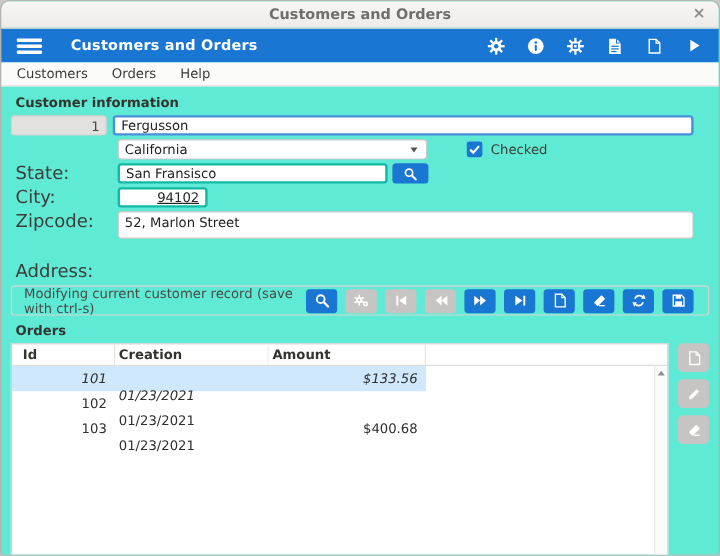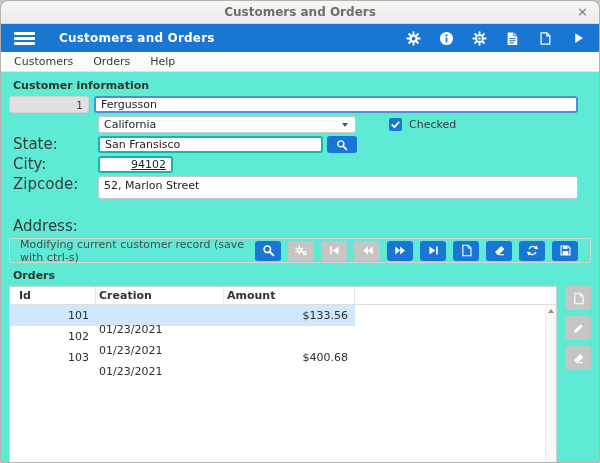--- a/index.html
+++ b/index.html
@@ -85,21 +85,21 @@
   .navbtn.disabled { background: #c6c5c3; }
   
   .orders-wrap { display: flex; align-items: flex-start; margin-top: 2px; }
   .tablebox { position: relative; width: 549px; height: 208px; background: #fff; border: 1px solid #d2d1cf; overflow: hidden; }
   .thead { display: flex; height: 18px; border-bottom: 1px solid #dedddb; align-items: center; font-size: 11px; font-weight: bold; color: #33332f; }
   .th { height: 100%; display: flex; align-items: center; }
   .th-id { width: 86px; padding-left: 9px; border-right: 1px solid #e5e4e2; }
   .th-creation { width: 128px; padding-left: 3px; border-right: 1px solid #efeeec; }
   .th-amount { width: 131px; padding-left: 3px; border-right: 1px solid #e5e4e2; }
   .trow { display: flex; height: 21px; align-items: center; font-size: 11px; color: #2e2e2c; }
-  .trow.selected { background: linear-gradient(to right, #cfe8fd 0, #cfe8fd 345px, transparent 345px); }
+  .trow.selected { background: linear-gradient(to right, #cfe8fd 0, #cfe8fd 345px, transparent 345px); font-style: italic; }
   .td-id { width: 86px; text-align: right; padding-right: 7px; }
   .td-creation { width: 128px; padding-left: 3px; margin-top: 28px; }
   .td-amount { width: 131px; text-align: right; padding-right: 7px; }
   
   .vscroll { position: absolute; top: 18px; right: 0; bottom: 12px; width: 11px; background: #fafaf9; border-left: 1px solid #ecebe9; }
   .arr { position: absolute; left: 2px; width: 0; height: 0; }
   .arr.up { top: 4px; border-left: 3.5px solid transparent; border-right: 3.5px solid transparent; border-bottom: 4.5px solid #8f8f8d; }
   .arr.down { bottom: 4px; border-left: 3.5px solid transparent; border-right: 3.5px solid transparent; border-top: 4.5px solid #8f8f8d; }
   .hscroll { position: absolute; left: 0; right: 11px; bottom: 0; height: 12px; background: #f3f2f1; border-top: 1px solid #e9e8e6; }
   .harr { position: absolute; top: 2px; width: 0; height: 0; }

